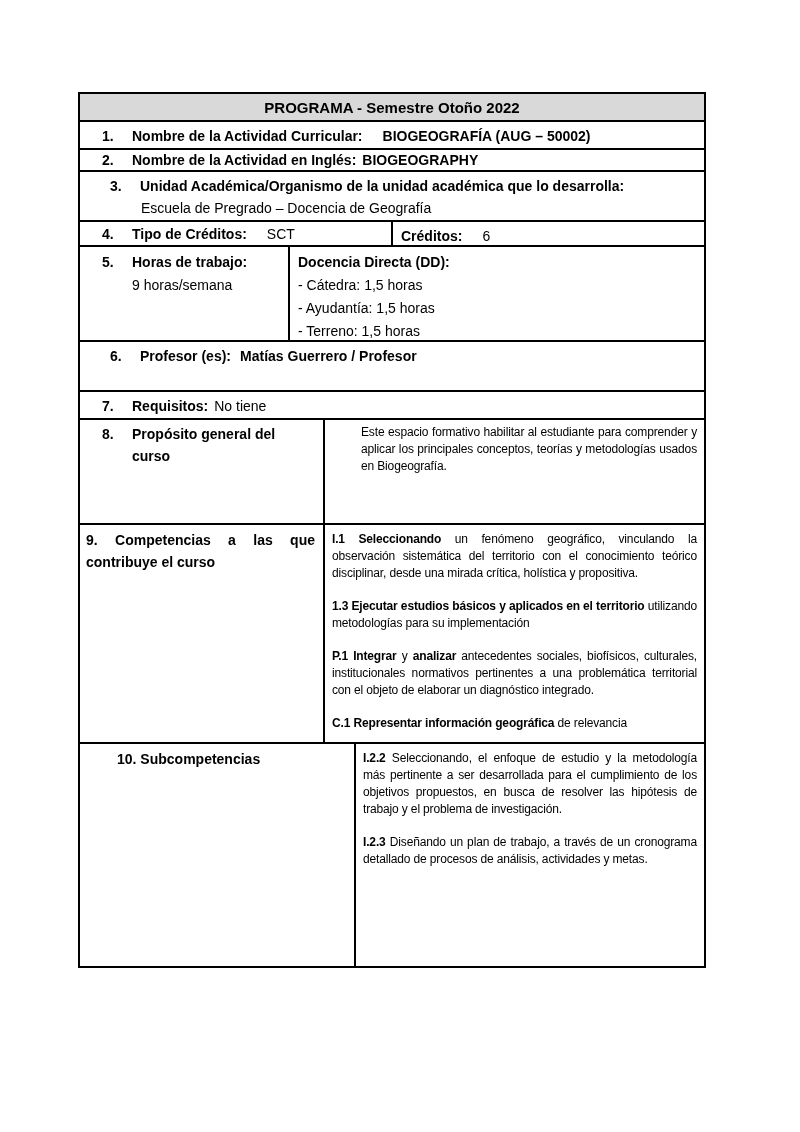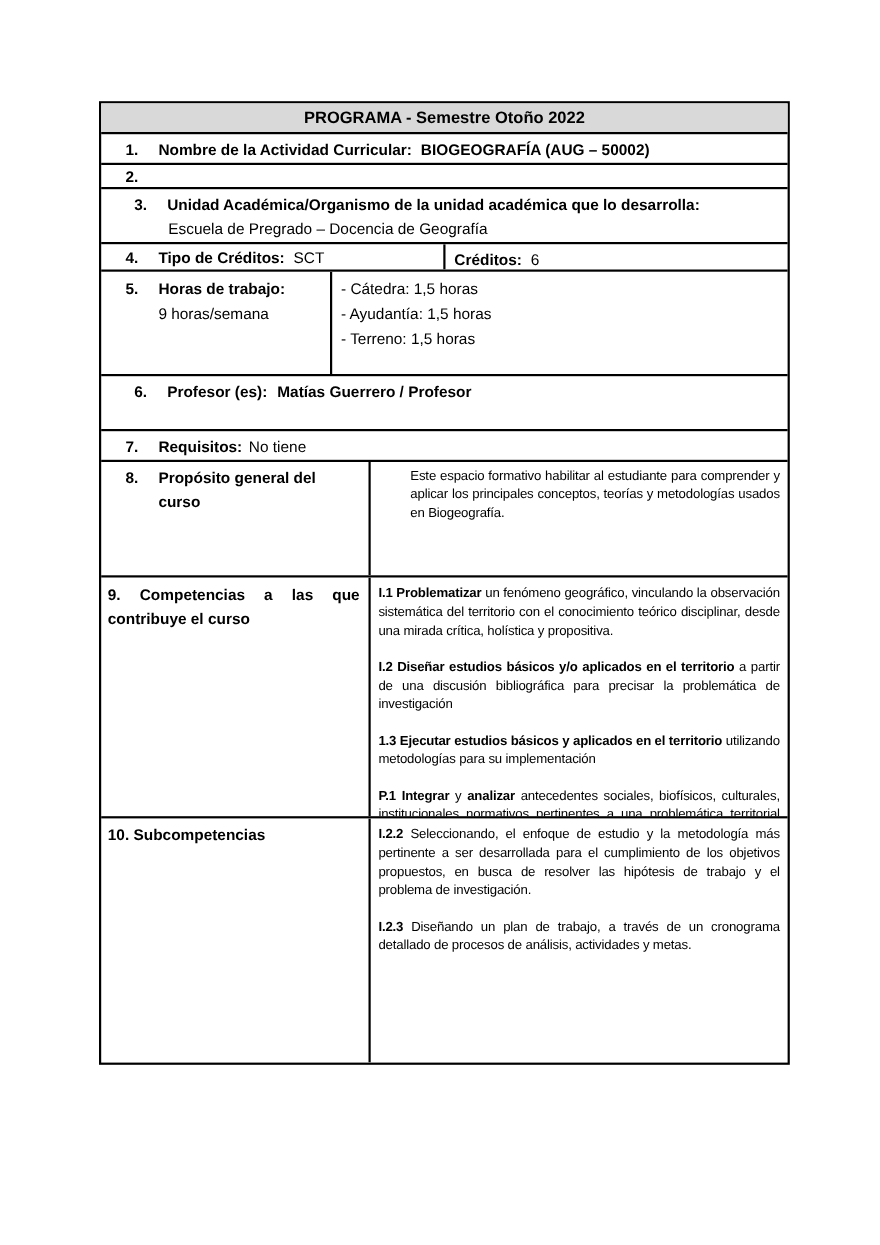--- a/index.html
+++ b/index.html
@@ -1,32 +1,32 @@
 <!DOCTYPE html>
 <html><head>
 <meta charset="utf-8">
 <style>
   * { margin:0; padding:0; box-sizing:border-box; }
   html,body { width:800px; height:1132px; background:#ffffff; }
   body { position:relative; font-family:"Liberation Sans","DejaVu Sans",sans-serif; color:#000; }
-  .tbl { position:absolute; left:90px; top:92px; width:628px; border:2px solid #000; background:#fff; }
+  .tbl { position:absolute; left:78px; top:92px; width:628px; border:2px solid #000; background:#fff; }
   .row { border-bottom:2px solid #000; display:flex; overflow:hidden; }
-  .row:last-child { border-bottom:none; }
+  .row:last-child { border-bottom:none;margin-left:31px; }
   .h28{height:28px} .h22{height:22px} .h50{height:50px} .h25{height:25px}
   .h95{height:95px} .h105{height:105px} .h287{height:219px} .h222{height:222px}
   .header-row { height:28px; background:#d9d9d9; align-items:center; justify-content:center;
                 font-weight:bold; font-size:15px; }
   .cell { padding:3px 8px; font-size:14px; line-height:22px; overflow:hidden; }
   .grow { flex:1 1 auto; }
   .bl { border-left:2px solid #000; }
   .b { font-weight:bold; }
   .numline { display:flex; padding-left:22px; }
   .num { flex:0 0 30px; width:30px; }
   .val { margin-left:6px; }
-  .val4 { margin-left:8px; }
+  .val4 { margin-left:20px; }
   .subline { padding-left:53px; line-height:22px; }
   .subline6 { padding-left:145px; line-height:22px; font-weight:bold; }
   .w311 { flex:0 0 311px; width:311px; }
   .w208 { flex:0 0 208px; width:208px; }
   .w243 { flex:0 0 243px; width:243px; }
   .r5cell { padding:4px 8px; font-size:14px; line-height:23px; }
   .r5val { padding-left:18px; }
   .para-cell { padding:6px 7px 4px 7px; font-size:12px; line-height:17px; letter-spacing:-0.15px; }
   .para { text-align:justify; margin-bottom:16px; }
   .para:last-child { margin-bottom:0; }
@@ -46,20 +46,21 @@
   <div class="row h28">
     <div class="cell grow numline">
       <span class="num b">1.</span>
       <div><span class="b">Nombre de la Actividad Curricular:</span><span class="b val4">BIOGEOGRAFÍA (AUG – 50002)</span></div>
     </div>
   </div>
 
   <div class="row h22">
     <div class="cell grow numline" style="padding-top:0;line-height:20px">
       <span class="num b">2.</span>
+      <div><span class="b">Nombre de la Actividad en Inglés:</span><span class="b val">BIOGEOGRAPHY</span></div>
     </div>
   </div>
 
   <div class="row h50">
     <div class="cell grow">
       <div class="numline" style="padding-left:22px">
         <span class="num b">3.</span>
         <span class="b">Unidad Académica/Organismo de la unidad académica que lo desarrolla:</span>
       </div>
       <div class="subline">Escuela de Pregrado – Docencia de Geografía</div>
@@ -78,20 +79,21 @@
 
   <div class="row h95">
     <div class="r5cell w208">
       <div class="numline" style="padding-left:14px">
         <span class="num b">5.</span>
         <span class="b">Horas de trabajo:</span>
       </div>
       <div style="padding-left:44px">9 horas/semana</div>
     </div>
     <div class="r5cell grow bl">
+      <div class="b">Docencia Directa (DD):</div>
       <div>- Cátedra: 1,5 horas</div>
       <div>- Ayudantía: 1,5 horas</div>
       <div>- Terreno: 1,5 horas</div>
     </div>
   </div>
 
   <div class="row h50">
     <div class="cell grow">
       <div class="numline">
         <span class="num b">6.</span>
@@ -114,22 +116,21 @@
       <span class="b">Propósito general del curso</span>
     </div>
     <div class="para-cell grow bl r8right">
       <p class="para">Este espacio formativo habilitar al estudiante para comprender y aplicar los principales conceptos, teorías y metodologías usados en Biogeografía.</p>
     </div>
   </div>
 
   <div class="row h287">
     <div class="leftlabel justify w243">9. Competencias a las que contribuye el curso</div>
     <div class="para-cell grow bl">
-      <p class="para"><span class="b">I.1 Problematizar</span><span> un fenómeno geográfico, vinculando la observación sistemática del territorio con el conocimiento teórico disciplinar, desde una mirada crítica, holística y propositiva.</span></p>
-      <p class="para"><span class="b">I.2 Diseñar estudios básicos y/o aplicados en el territorio</span><span> a partir de una discusión bibliográfica para precisar la problemática de investigación</span></p>
+      <p class="para"><span class="b">I.1 Seleccionando</span><span> un fenómeno geográfico, vinculando la observación sistemática del territorio con el conocimiento teórico disciplinar, desde una mirada crítica, holística y propositiva.</span></p>
       <p class="para"><span class="b">1.3 Ejecutar estudios básicos y aplicados en el territorio</span><span> utilizando metodologías para su implementación</span></p>
       <p class="para"><span class="b">P.1 Integrar</span><span> y </span><span class="b">analizar</span><span> antecedentes sociales, biofísicos, culturales, institucionales normativos pertinentes a una problemática territorial con el objeto de elaborar un diagnóstico integrado.</span></p>
       <p class="para"><span class="b">C.1  Representar información geográfica</span><span> de relevancia</span></p>
     </div>
   </div>
 
   <div class="row h222">
     <div class="leftlabel w243" style="padding-left:6px">10. Subcompetencias</div>
     <div class="para-cell grow bl">
       <p class="para"><span class="b">I.2.2</span><span> Seleccionando, el enfoque de estudio y la metodología más pertinente a ser desarrollada para el cumplimiento de los objetivos propuestos, en busca de resolver las hipótesis de trabajo y el problema de investigación.</span></p>

